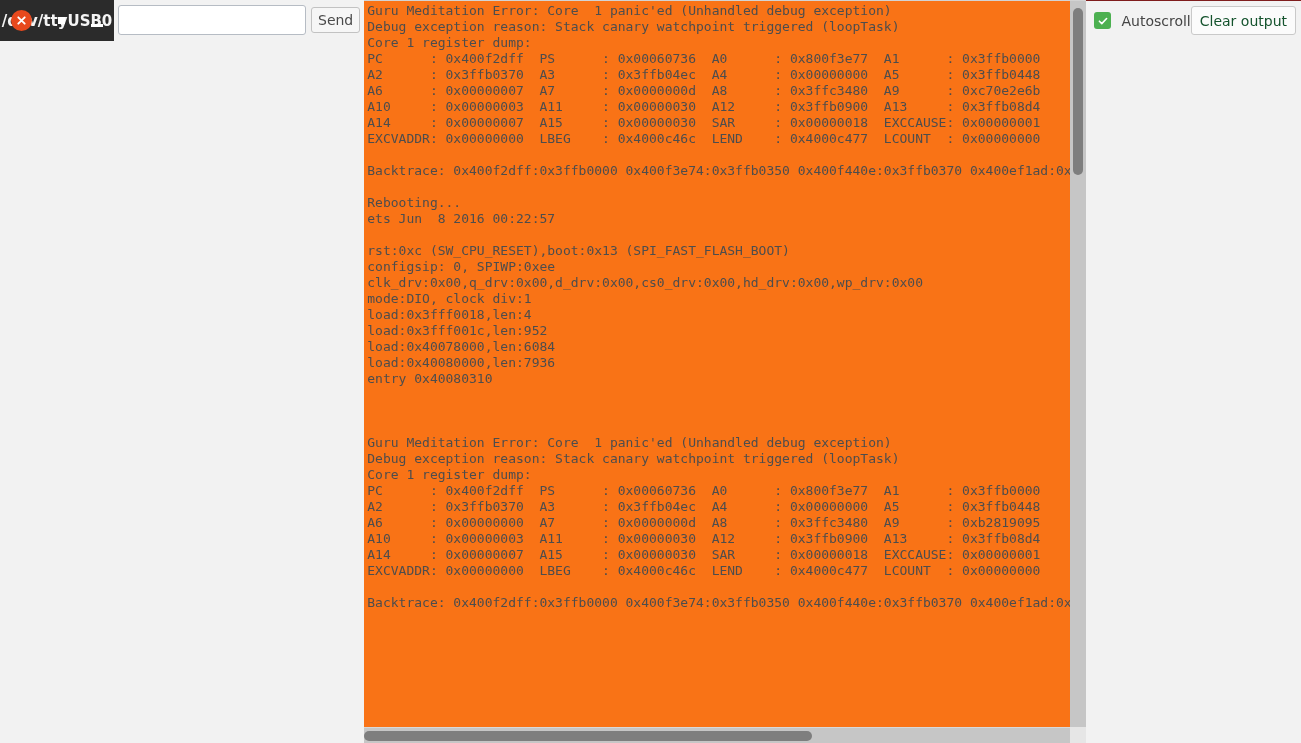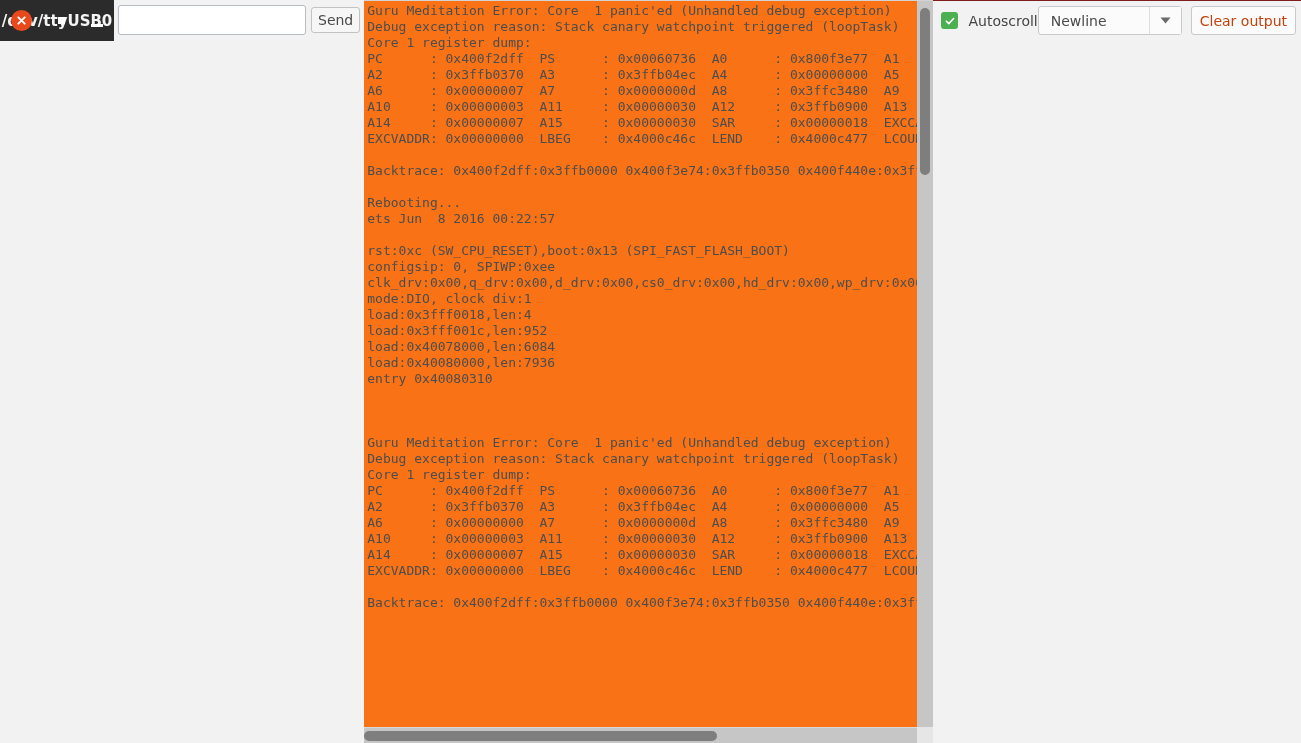--- a/index.html
+++ b/index.html
@@ -263,21 +263,21 @@
   .combo-newline .val { width: 110px; }
   .combo-baud .val { width: 102px; }
 
   .clear-btn {
     height: 29px;
     background: #fbfbfb;
     border: 1px solid #c9c9c9;
     border-radius: 3px;
     font-family: "DejaVu Sans", "Liberation Sans", sans-serif;
     font-size: 14px;
-    color: #c2410c;
+    color: #14532d;
     padding: 0 8px;
     cursor: pointer;
     white-space: nowrap;
   }
 </style>
 </head>
 <body>
 
 <div class="window">
 
@@ -358,26 +358,18 @@
       <span class="chk">
         <svg width="12" height="12" viewBox="0 0 12 12" aria-hidden="true">
           <path d="M2.4 6.2 L4.8 8.6 L9.6 3.5" stroke="#ffffff" stroke-width="1.6" fill="none" stroke-linecap="round" stroke-linejoin="round"></path>
         </svg>
       </span>
       <span class="autoscroll-label">Autoscroll</span>
     </div>
 
     <div class="spacer"></div>
 
-    <div class="combo combo-newline">
-      <span class="val">Newline</span>
-      <span class="arrow">
-        <svg width="11" height="7" viewBox="0 0 11 7" aria-hidden="true">
-          <path d="M0.5 0.5 L10.5 0.5 L5.5 6.5 Z" fill="#6a6a6a"></path>
-        </svg>
-      </span>
-    </div>
 
 
     <button class="clear-btn">Clear output</button>
   </div>
 
 </div>
 
 </body></html>

